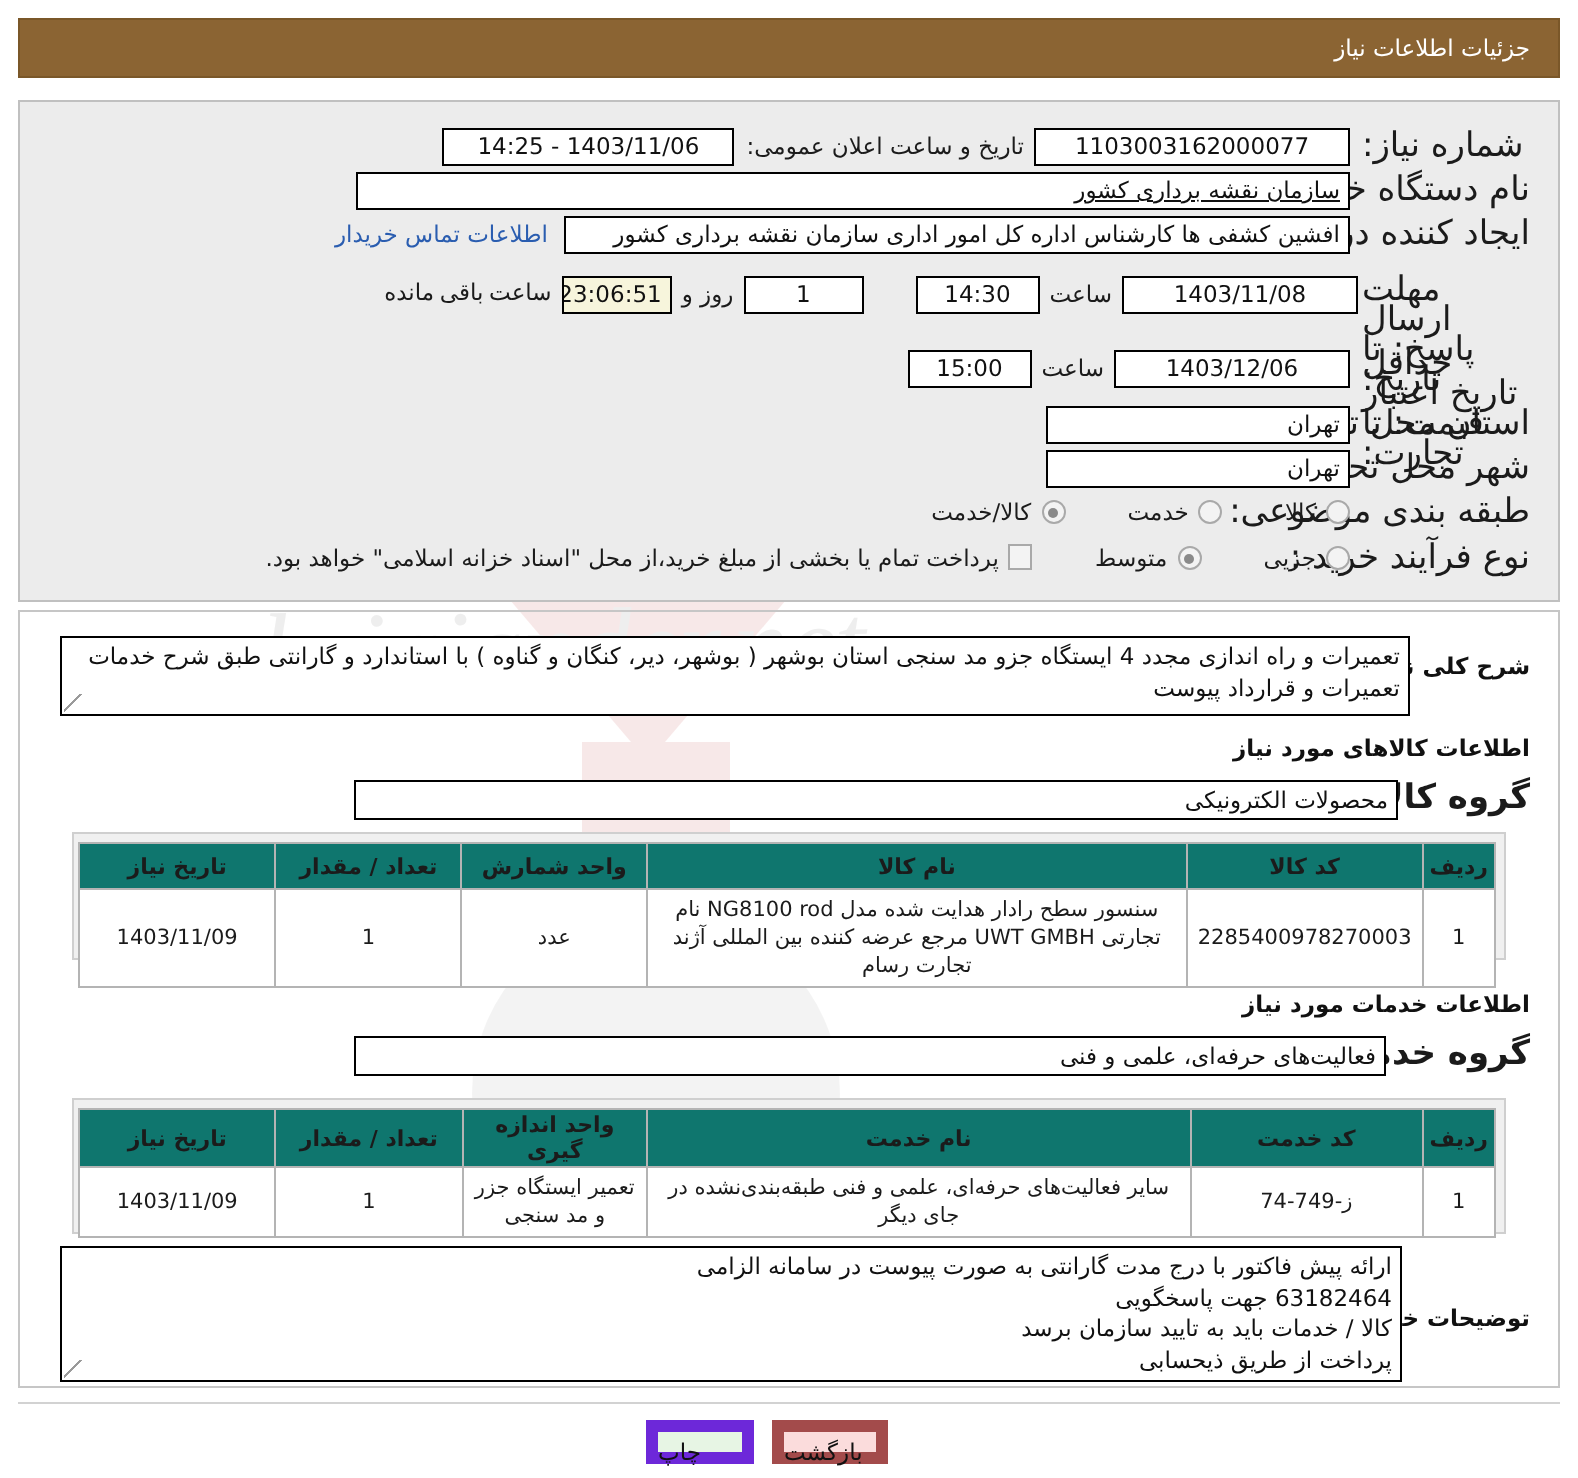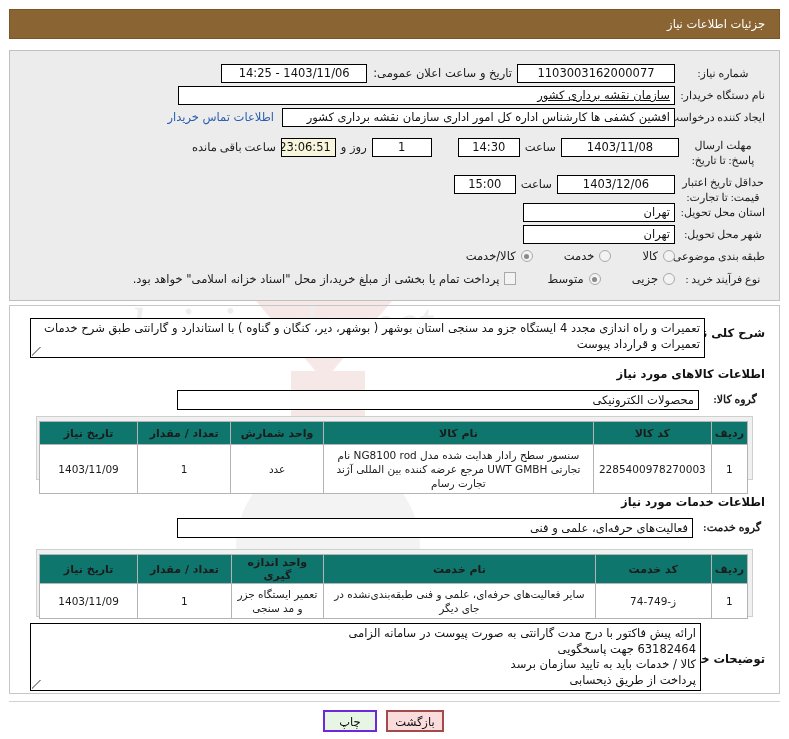--- a/index.html
+++ b/index.html
@@ -85,26 +85,25 @@
   #panel-mid    { top: 305px; height: 389px; background: transparent; border: 1px solid #c6c6c6; }
 
   
   .frow {
     position: absolute;
     display: flex;
     align-items: flex-start;
     z-index: 6;
   }
   .lbl {
-    font-size: 11px;
+    font-size: 17px;
     color: #1b1b1b;
-    text-align: center;
+    text-align: left;
     line-height: 15px;
     white-space: nowrap;
-    font-family: Liberation Serif, serif;
   }
   .lbl.wrap { white-space: normal; }
   .fld {
     background: #ffffff;
     border: 1px solid #000000;
     font-size: 11.5px;
     color: #111111;
     height: 19px;
     line-height: 17px;
     padding: 0 4px;
@@ -235,22 +234,22 @@
     position: absolute;
     right: 9px; left: 9px;
     border-top: 1px solid #d2d2d2;
     z-index: 6;
   }
   .btn {
     position: absolute;
     height: 22px;
     font-size: 11.5px;
     line-height: 20px;
-    text-align: center;
-    border: 2px solid #6d28d9;
+    text-align: left;
+    border: 6px solid #6d28d9;
     background: #e7f5e4;
     color: #111111;
     cursor: pointer;
     z-index: 7;
   }
   .btn.back { border-color: #a34b4b; background: #fbdcdc; }
 </style>
 </head>
 <body>
 

